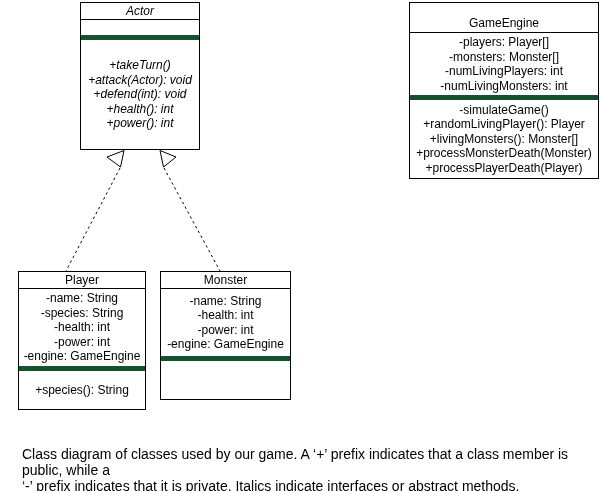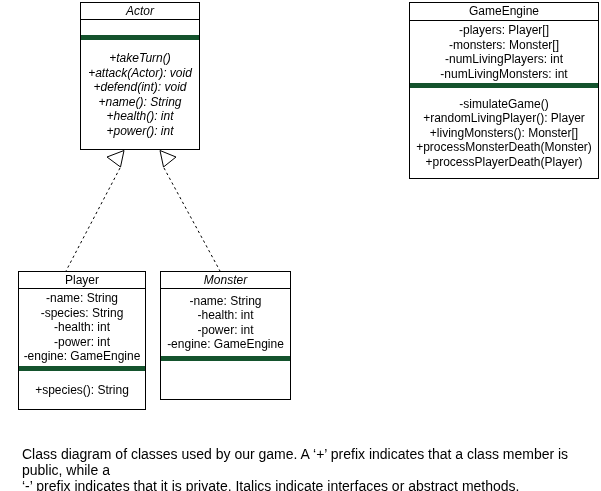--- a/index.html
+++ b/index.html
@@ -55,31 +55,31 @@
   .class-section.grow { flex: 1 1 auto; }
   .member-line { white-space: nowrap; }
 
   
   #box-actor   { left: 80px;  top: 2px;   width: 120px; height: 148px; }
   #box-actor .class-title { height: 17px; }
   #box-actor .attrs       { height: 20px; }
 
   
   #box-game-engine { left: 409px; top: 2px; width: 190px; height: 177px; }
-  #box-game-engine .class-title { height: 18px; }
+  #box-game-engine .class-title { height: 18px; margin-top: 12px; }
   #box-game-engine .attrs       { height: 67px; }
 
   
   #box-player  { left: 18px;   top: 271px; width: 128px; height: 139px; }
   #box-player .class-title { height: 17px; }
   #box-player .attrs       { height: 82px; }
 
   
   #box-monster { left: 160px; top: 271px; width: 131px; height: 129px; }
-  #box-monster .class-title { height: 17px; font-style: italic; }
+  #box-monster .class-title { height: 17px; }
   #box-monster .attrs       { height: 72px; }
 
   .caption {
     position: absolute;
     left: 22px;
     top: 446px;
     width: 570px;
     font-size: 14px;
     line-height: 16px;
     color: #000000;
@@ -99,21 +99,20 @@
     <polygon points="176,157 160,150.5 163.5,167" fill="#ffffff" stroke="#000000" stroke-width="1"></polygon>
   </svg>
 
   <div class="class-box italic" id="box-actor">
     <div class="class-title">Actor</div>
     <div class="class-section attrs with-sep"></div>
     <div class="class-section grow">
       <div class="member-line">+takeTurn()</div>
       <div class="member-line">+attack(Actor): void</div>
       <div class="member-line">+defend(int): void</div>
-      <div class="member-line">+name(): String</div>
       <div class="member-line">+health(): int</div>
       <div class="member-line">+power(): int</div>
     </div>
   </div>
 
   <div class="class-box" id="box-game-engine">
     <div class="class-title">GameEngine</div>
     <div class="class-section attrs with-sep">
       <div class="member-line">-players: Player[]</div>
       <div class="member-line">-monsters: Monster[]</div>

